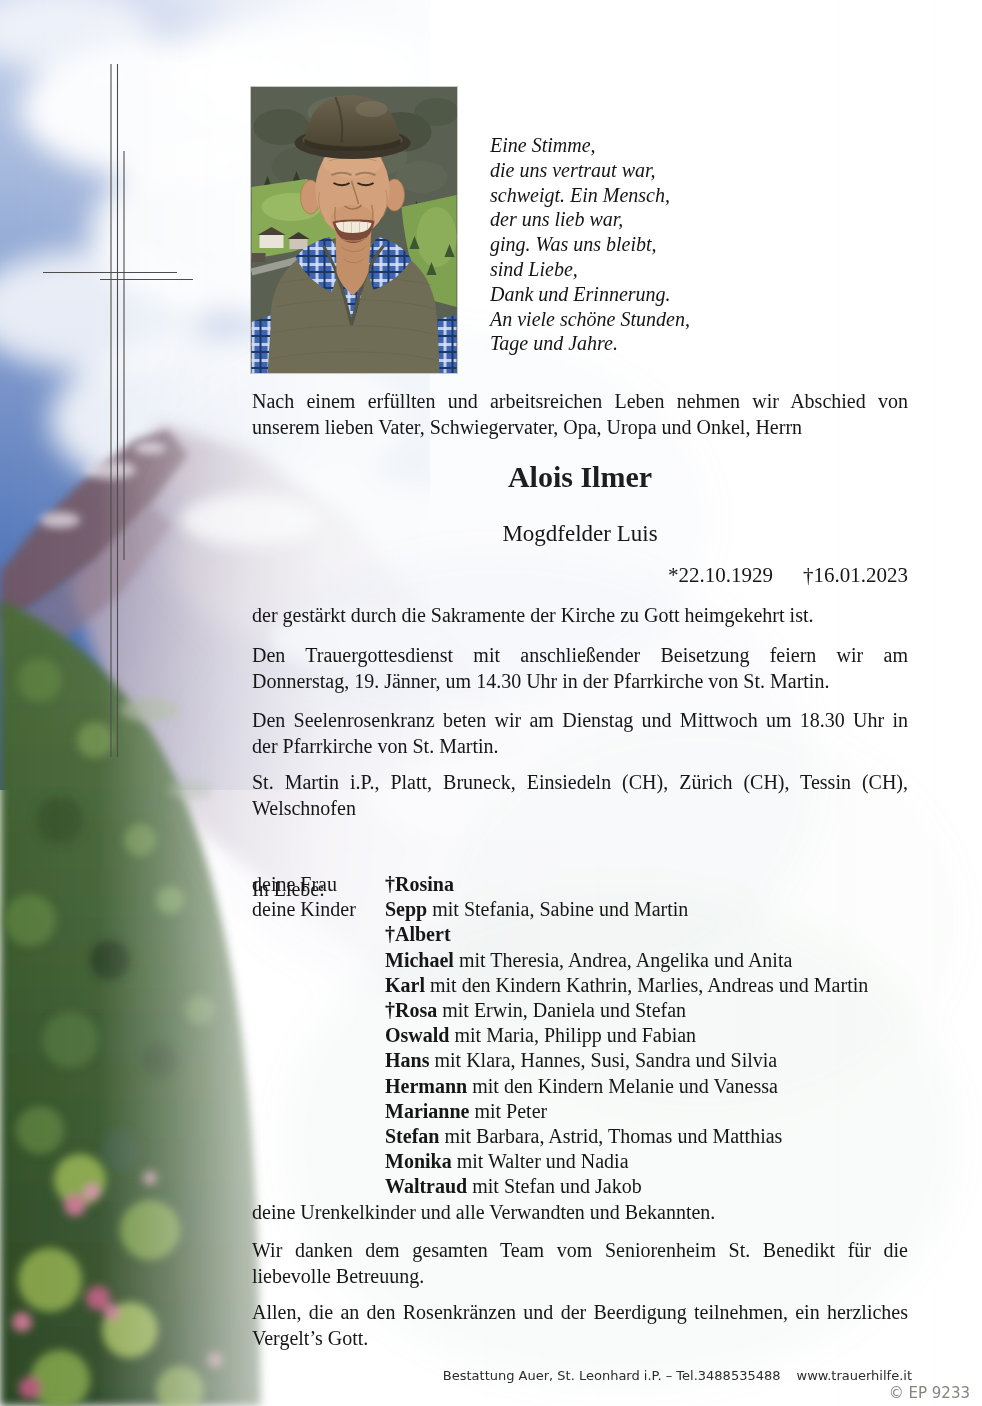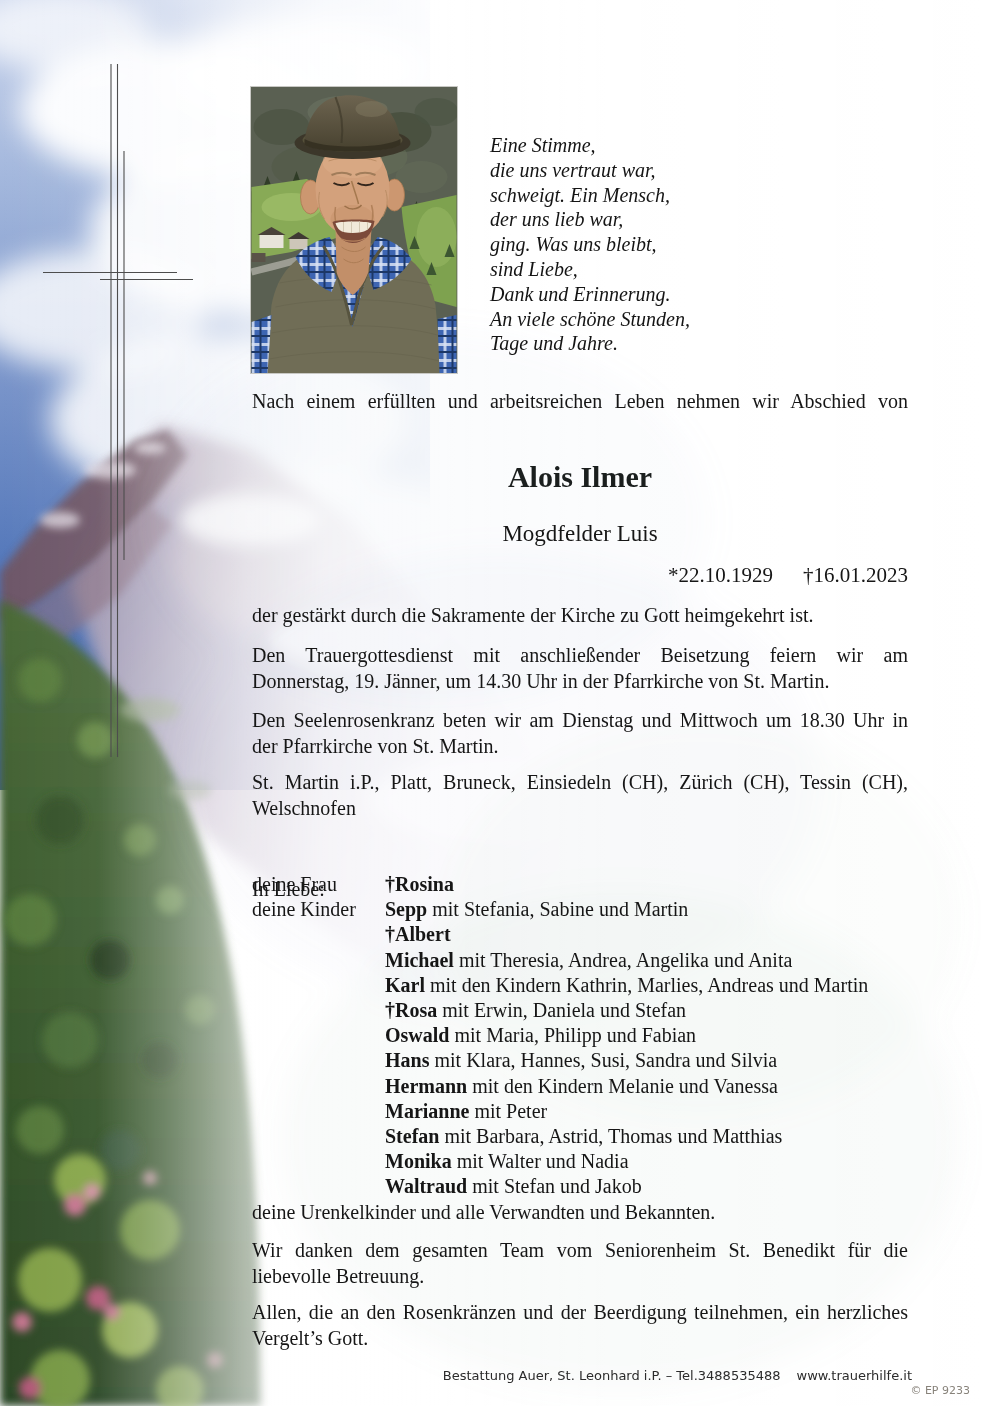--- a/index.html
+++ b/index.html
@@ -36,21 +36,21 @@
   .fam-closing{display:block;line-height:25.2px;}
   .footer-line{
     position:absolute;right:70px;top:1368px;white-space:nowrap;
     font-family:"DejaVu Sans","Liberation Sans",sans-serif;
     font-size:13px;color:#2b2b2b;
   }
   .footer-line .website{margin-left:16px;}
   .copyright{
     position:absolute;right:12px;top:1384px;
     font-family:"DejaVu Sans","Liberation Sans",sans-serif;
-    font-size:11px;color:#87827a;
+    font-size:15px;color:#87827a;
   }
 </style>
 </head>
 <body>
 
 <svg class="bg-art" viewBox="0 0 982 1406" xmlns="http://www.w3.org/2000/svg" aria-hidden="true">
   <defs>
     <linearGradient id="skyg" x1="0" y1="0" x2="0" y2="1">
       <stop offset="0" stop-color="#c9d4ec"></stop>
       <stop offset="0.22" stop-color="#a4b8dd"></stop>
@@ -302,20 +302,21 @@
   <span class="poem-line">sind Liebe,</span>
   <span class="poem-line">Dank und Erinnerung.</span>
   <span class="poem-line">An viele schöne Stunden,</span>
   <span class="poem-line">Tage und Jahre.</span>
 </div>
 
 <div class="content">
 
   <div class="block" style="top:389px">
     <span class="jl">Nach einem erfüllten und arbeitsreichen Leben nehmen wir Abschied von</span>
+    <span class="ll">unserem lieben Vater, Schwiegervater, Opa, Uropa und Onkel, Herrn</span>
   </div>
 
   <div class="block name-block" style="top:452px">
     <h1 class="deceased-name">Alois Ilmer</h1>
   </div>
 
   <div class="block nickname" style="top:521px">Mogdfelder Luis</div>
 
   <div class="block dates" style="top:563px">
     <span class="birth">*22.10.1929</span><span>†16.01.2023</span>

